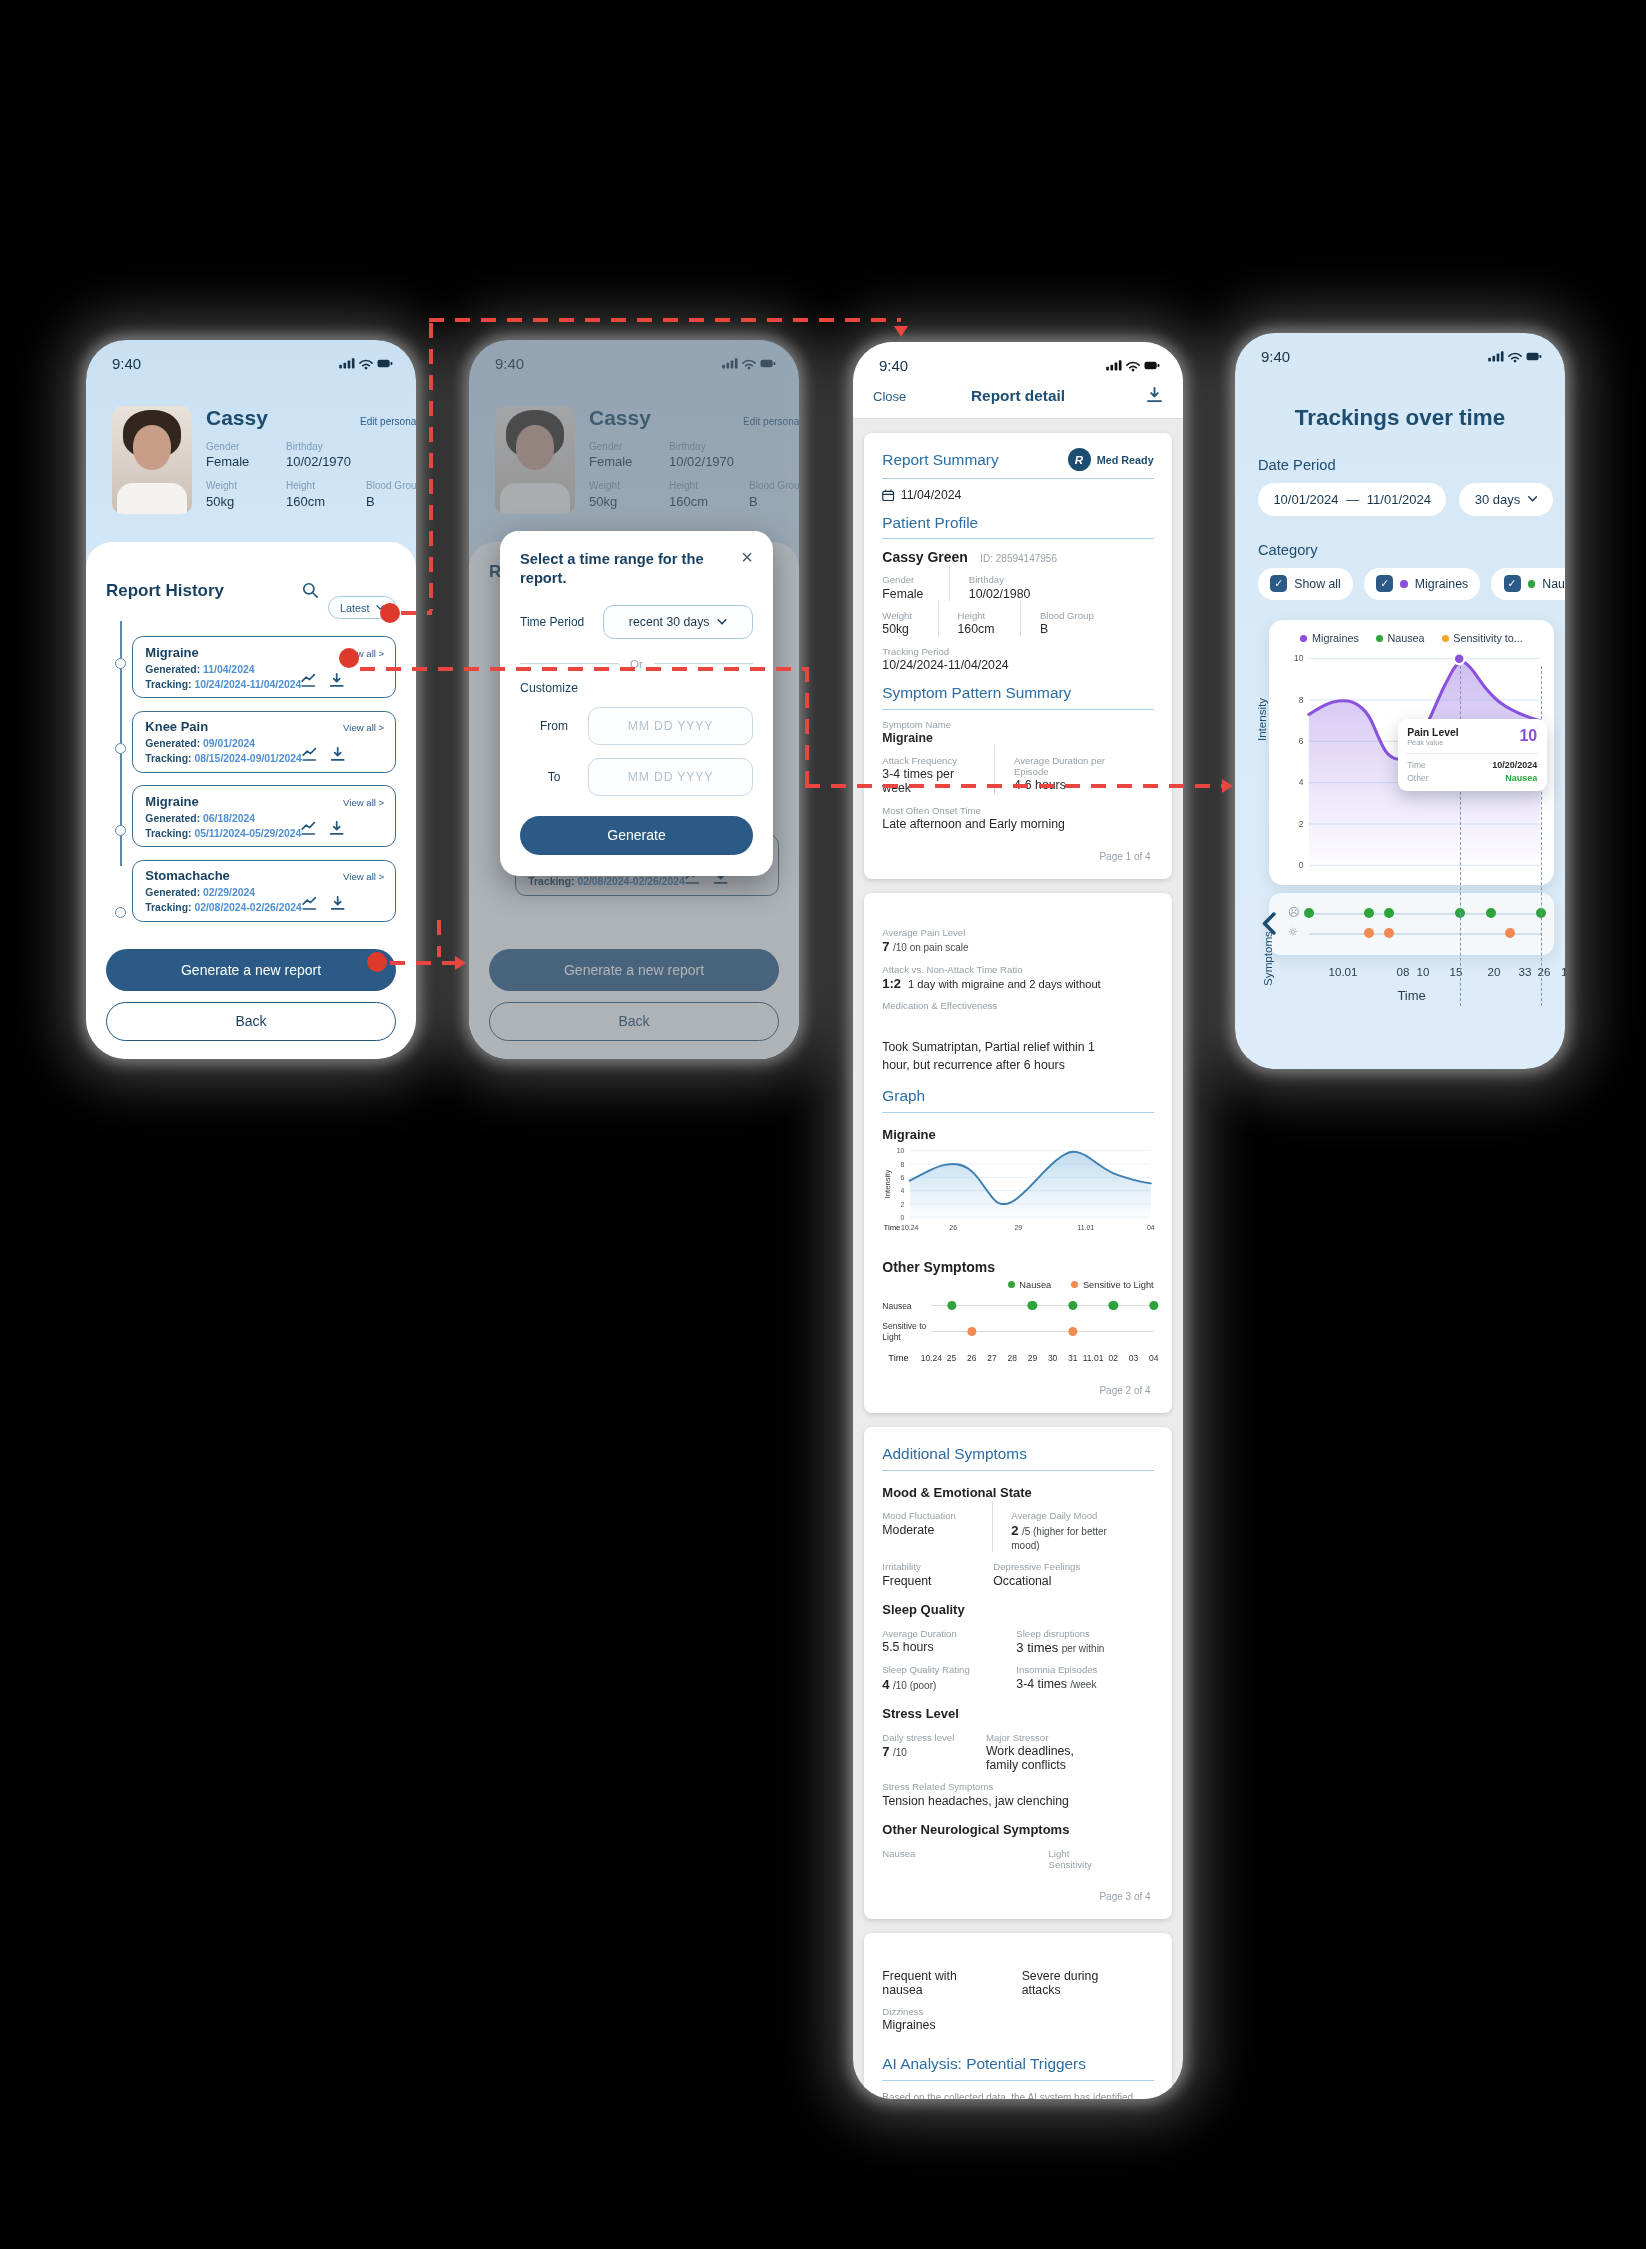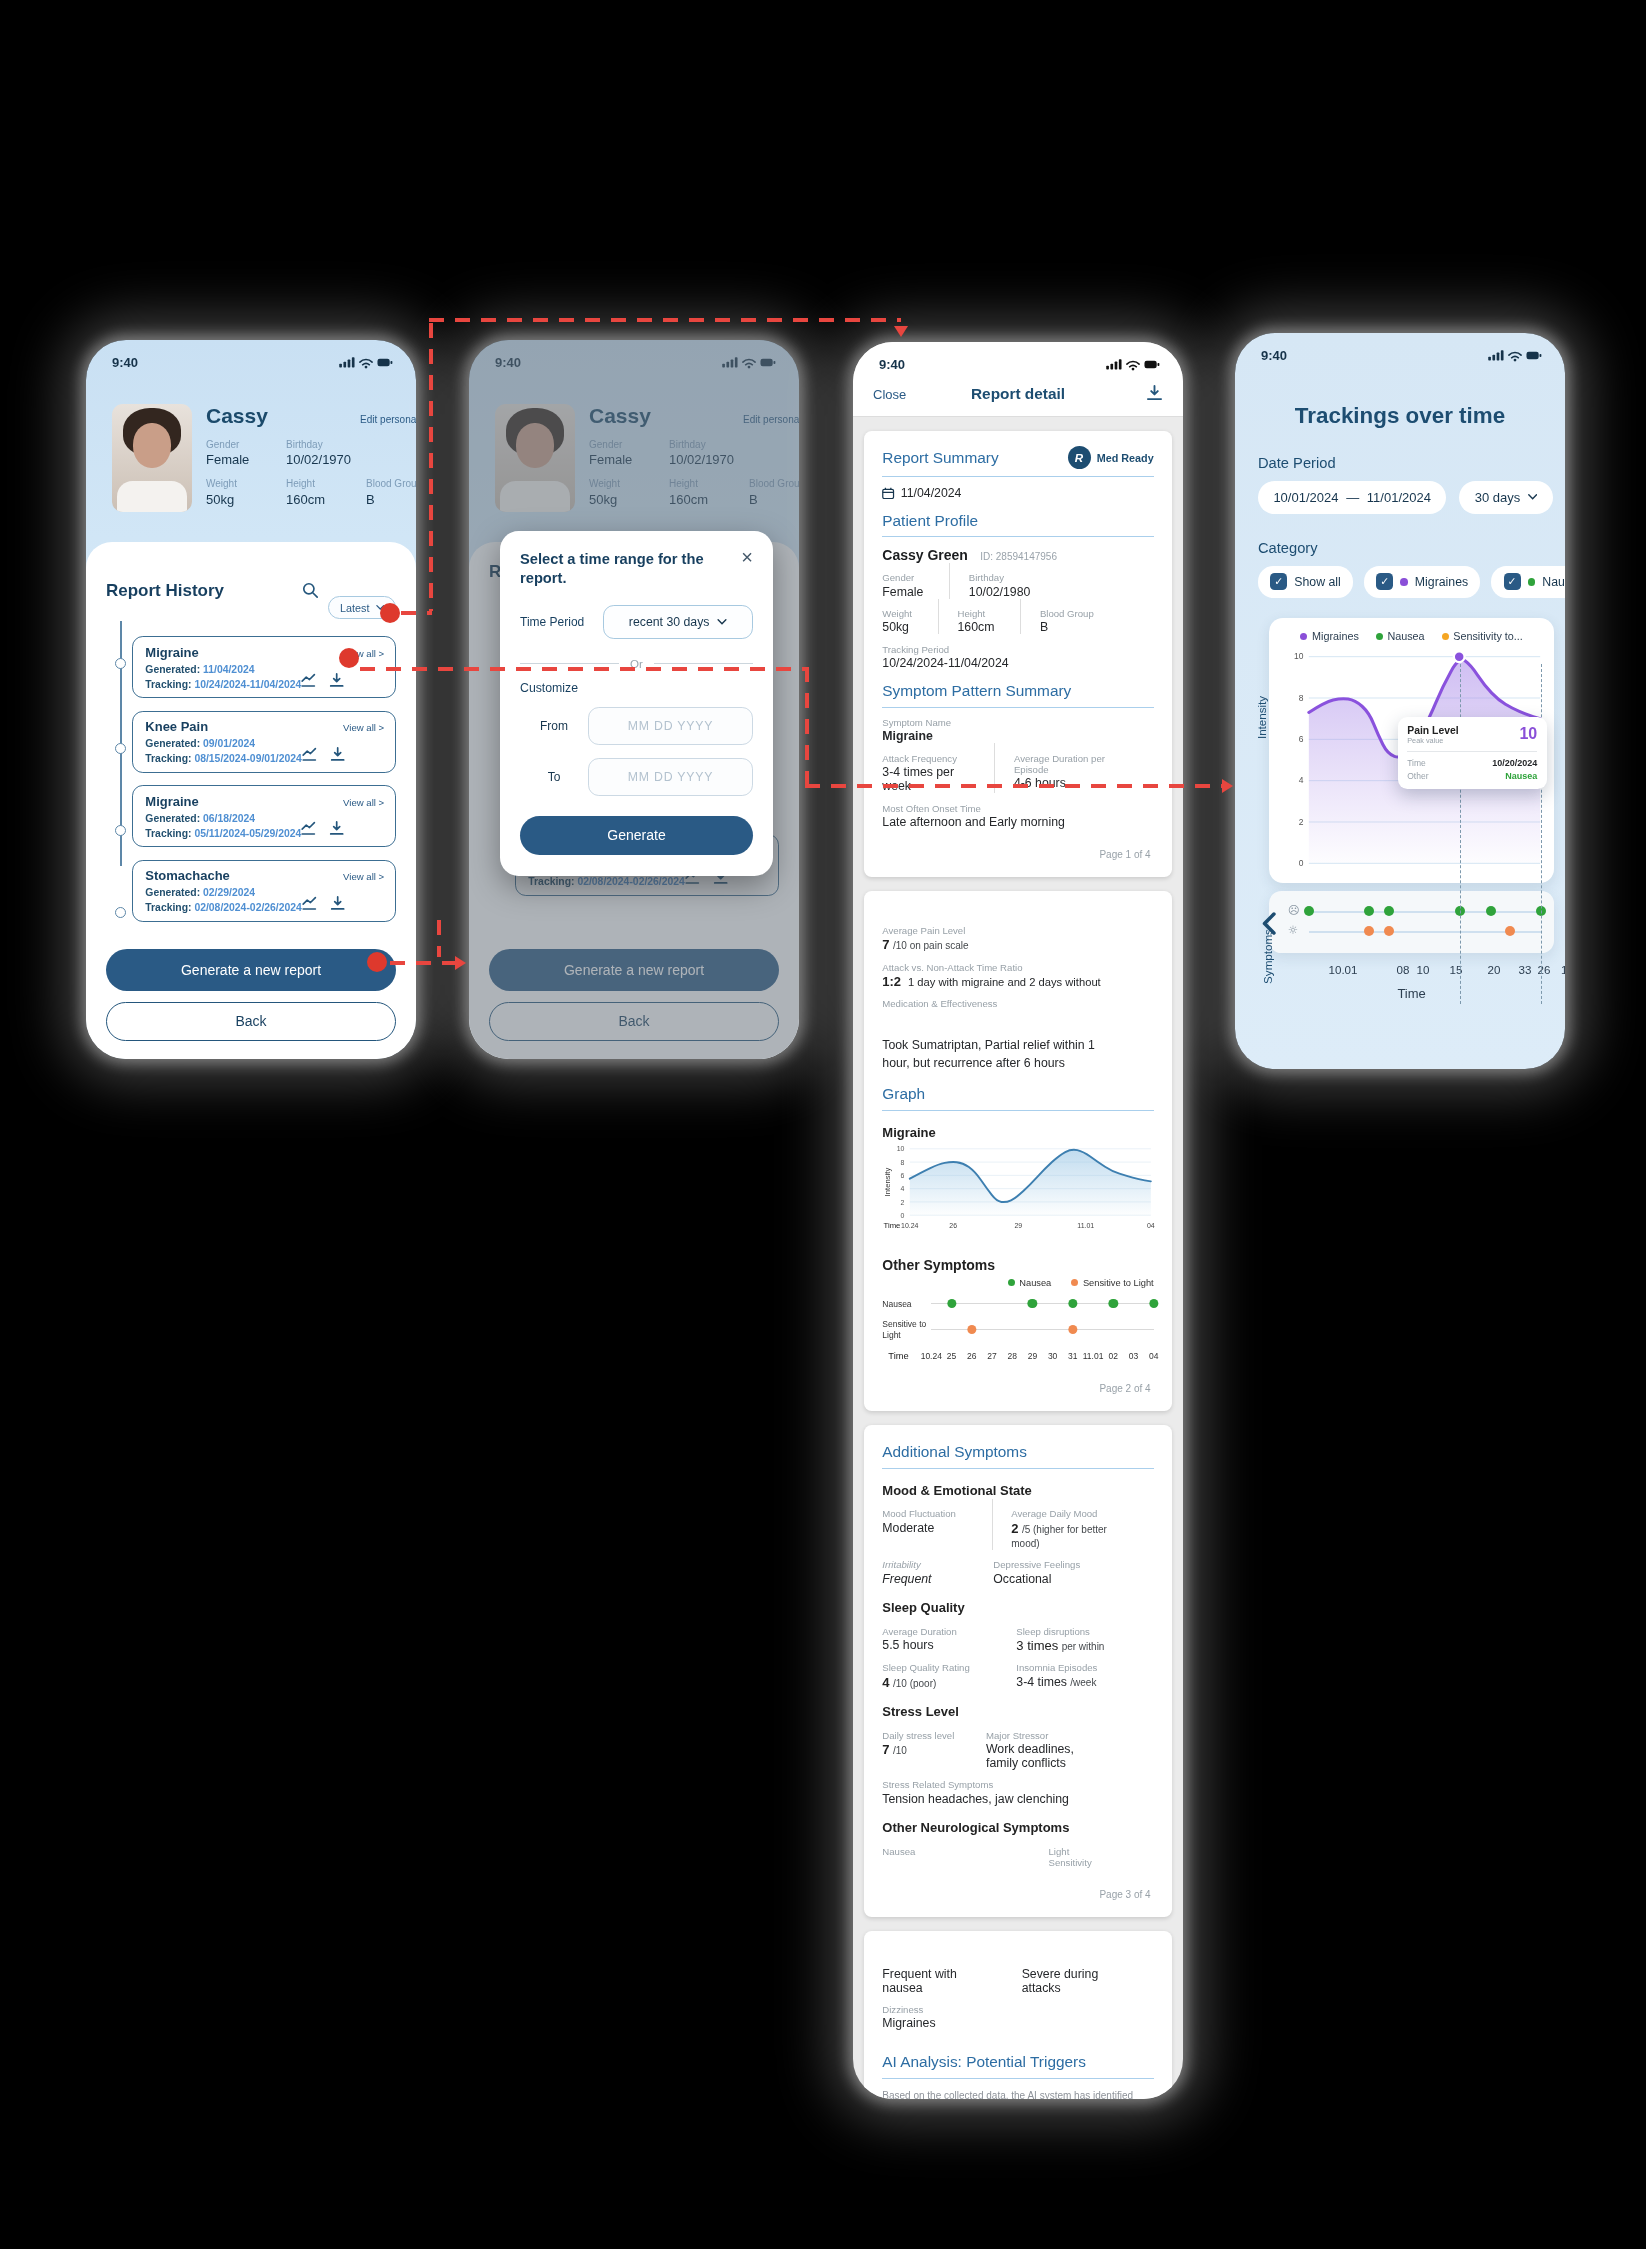--- a/index.html
+++ b/index.html
@@ -3,21 +3,21 @@
 <meta charset="utf-8">
 <style>
   html,body{margin:0;padding:0;background:#000;}
   body{width:1646px;height:2250px;position:relative;overflow:hidden;
        font-family:"Liberation Sans","DejaVu Sans",sans-serif;color:#1d4d71;}
   .phone{position:absolute;border-radius:40px;overflow:hidden;z-index:10;
          box-shadow:0 0 54px 21.6px rgba(255,255,255,.25),0 0 14px 4.6px rgba(255,255,255,.35);}
   .blue-bg{background:linear-gradient(180deg,#c9e0f3 0%,#d9ecf9 55%,#e2f1fb 100%);}
   
   .sbar{display:flex;justify-content:space-between;align-items:center;padding:15.4px 23px 0 26px;}
-  .sbar .time{font-size:13px;font-weight:bold;color:#16334a;}
+  .sbar .time{font-size:15px;font-weight:normal;color:#16334a;}
   
   .profile{display:flex;gap:14px;padding:34px 21.6px 0 26px;}
   .photo{width:80px;height:108px;border-radius:10.8px;background:linear-gradient(#e8e2dc,#cbbfb4);position:relative;overflow:hidden;flex:none;}
   .photo .hair{position:absolute;top:3.9px;left:10.8px;right:10.8px;height:48px;background:#33261f;border-radius:46% 46% 42% 42%;}
   .photo .face{position:absolute;top:18.5px;left:21px;right:21px;height:45px;background:#c99e88;border-radius:48%;}
   .photo .shirt{position:absolute;bottom:0;left:4.6px;right:4.6px;height:31px;background:#f4f2ef;border-radius:15.4px 15.4px 0 0;}
   .pinfo{flex:1;}
   .prow1{display:flex;justify-content:space-between;align-items:baseline;}
   .pname{font-size:21px;font-weight:bold;color:#1b4a6b;}
   .pedit{font-size:10px;color:#2a5a85;}
@@ -612,21 +612,21 @@
       <div style="width:108px;">
           <div class="lbl">Mood Fluctuation</div>
           <div class="val">Moderate</div>
         </div>
       <div>
           <div class="lbl">Average Daily Mood</div>
           <div class="val"><span class="bignum">2</span> <span class="suffix">/5 (higher for better mood)</span></div>
         </div>
     </div>
     <div class="grid2">
-      <div style="width:85px;font-style:italic;">
+      <div style="width:85px;">
           <div class="lbl">Irritability</div>
           <div class="val">Frequent</div>
         </div>
       <div style="border-left:none;padding-left:0;">
           <div class="lbl">Depressive Feelings</div>
           <div class="val">Occational</div>
         </div>
     </div>
     <div class="subh">Sleep Quality</div>
     <div class="grid2">

